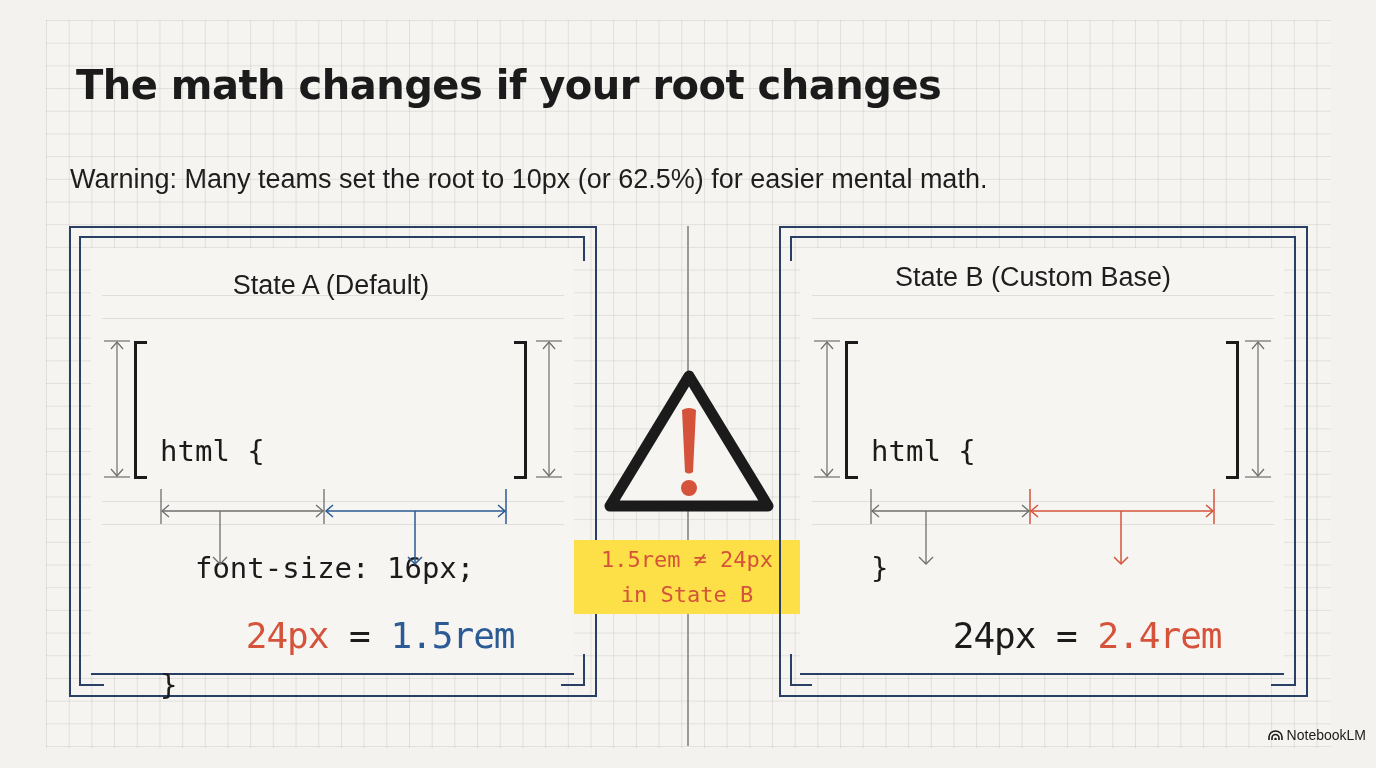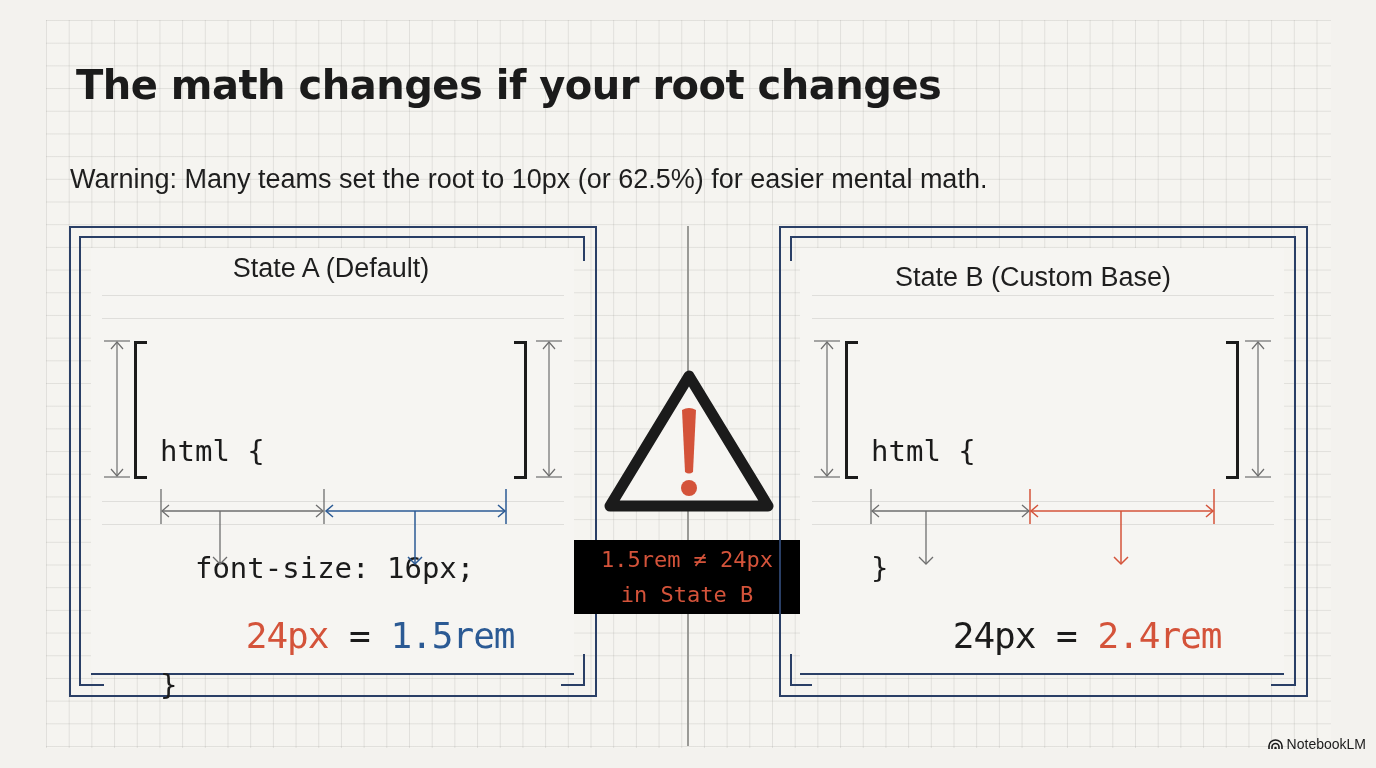--- a/index.html
+++ b/index.html
@@ -52,25 +52,25 @@
       position: absolute; font-family: "DejaVu Sans Mono", monospace; font-size: 36px;
       white-space: pre; letter-spacing: -1px;
     }
     .red { color: #d4533a; }
     .blue { color: #2b5a94; }
     .dark { color: #1b1b1b; }
     .center-line { position: absolute; left: 687px; width: 2px; background: #9a9a96; }
     .warn-text {
       position: absolute; left: 574px; top: 540px; width: 226px; text-align: center;
       font-family: "DejaVu Sans Mono", monospace; font-size: 22px; line-height: 35px;
-      color: #d4533a; background: #000000; padding: 2px 0;
+      color: #d4533a; background: #fde047; padding: 2px 0;
     }
     .warn-text span { display: block; }
     .brand {
-      position: absolute; right: 10px; bottom: 16px; font-family: "Liberation Sans", sans-serif;
+      position: absolute; right: 10px; bottom: 25px; font-family: "Liberation Sans", sans-serif;
       font-size: 14px; color: #1b1b1b; display: flex; align-items: center; gap: 4px;
     }
     svg { position: absolute; overflow: visible; }
   </style>
 </head>
 <body>
 
 <div class="grid"></div>
 
 <h1 class="title">The math changes if your root changes</h1>
@@ -87,21 +87,21 @@
   <div class="line" style="left:583px;top:236px;width:2px;height:25px;"></div>
   <div class="line" style="left:583px;top:654px;width:2px;height:32px;"></div>
   <div class="line" style="left:561px;top:684px;width:24px;height:2px;"></div>
 
   <div class="panel-inner" style="left:91px;top:248px;width:483px;height:427px;"></div>
   <div class="hrule" style="left:102px;top:295px;width:462px;"></div>
   <div class="hrule" style="left:102px;top:318px;width:462px;"></div>
   <div class="hrule" style="left:102px;top:501px;width:462px;"></div>
   <div class="hrule" style="left:102px;top:524px;width:462px;"></div>
 
-  <div class="state-label" style="left:91px;top:253px;width:600px;margin-left:-60px;">State A (Default)</div>
+  <div class="state-label" style="left:91px;top:270px;width:600px;margin-left:-60px;">State A (Default)</div>
 
   <svg style="left:104px;top:340px;" width="30" height="140">
     <line x1="0" y1="1" x2="26" y2="1" stroke="#6e6e6e" stroke-width="1.2"></line>
     <line x1="0" y1="137" x2="26" y2="137" stroke="#6e6e6e" stroke-width="1.2"></line>
     <line x1="13" y1="2" x2="13" y2="136" stroke="#6e6e6e" stroke-width="1.2"></line>
     <polyline points="7,9 13,2 19,9" fill="none" stroke="#6e6e6e" stroke-width="1.2"></polyline>
     <polyline points="7,129 13,136 19,129" fill="none" stroke="#6e6e6e" stroke-width="1.2"></polyline>
   </svg>
   <svg style="left:536px;top:340px;" width="30" height="140">
     <line x1="0" y1="1" x2="26" y2="1" stroke="#6e6e6e" stroke-width="1.2"></line>

